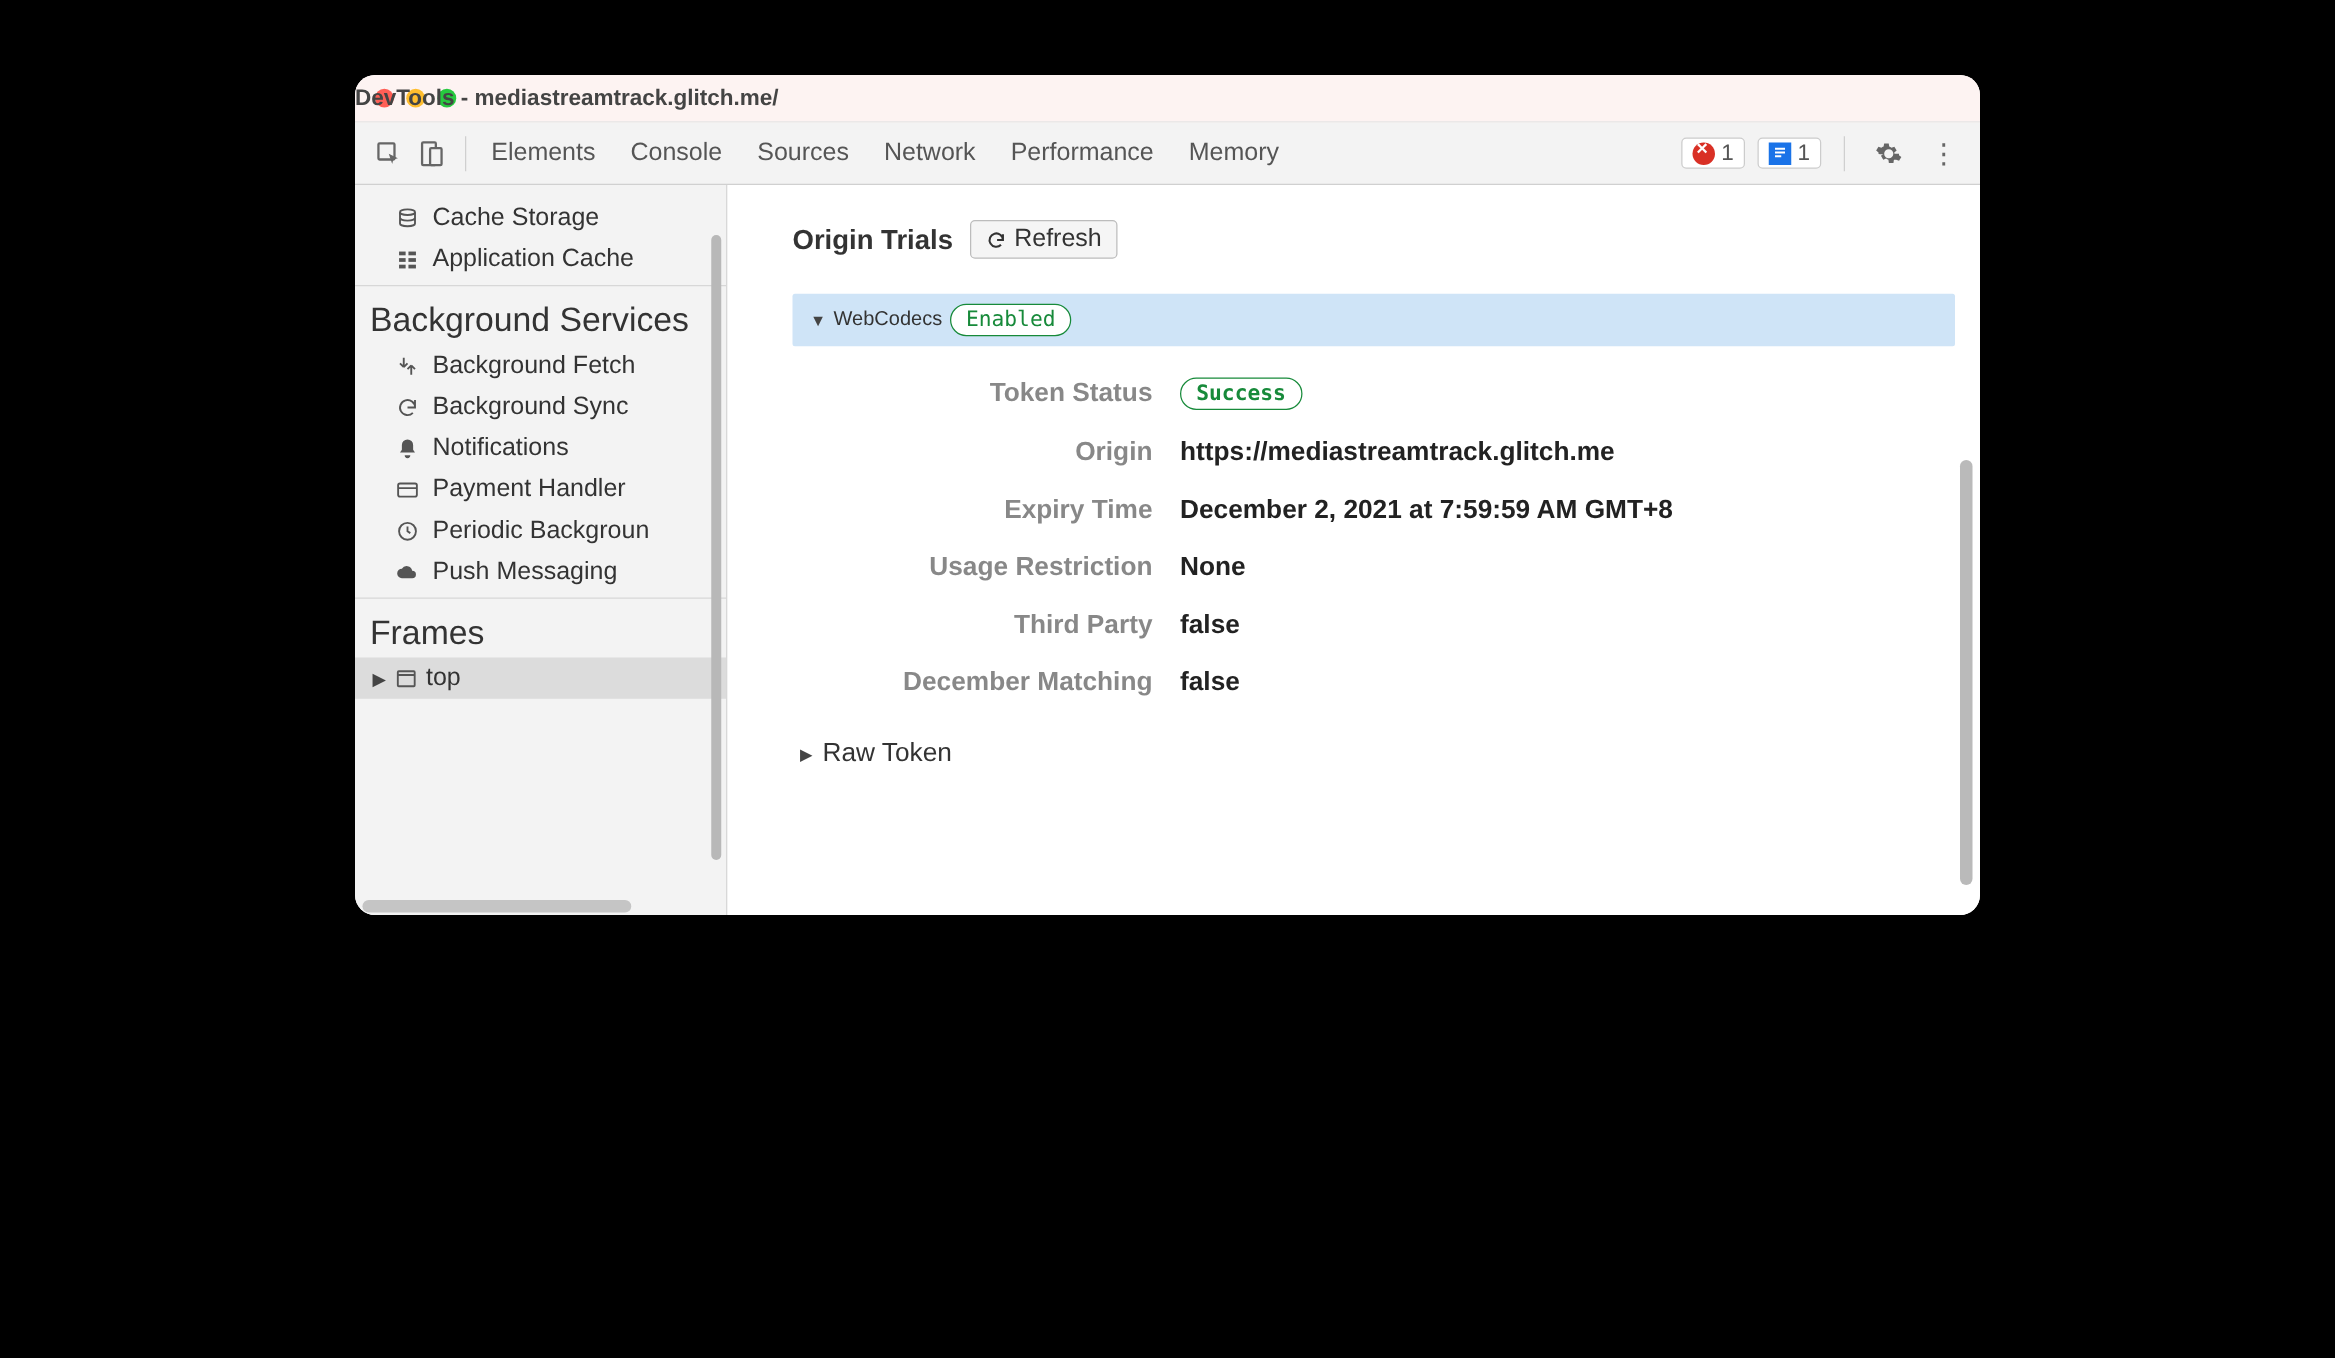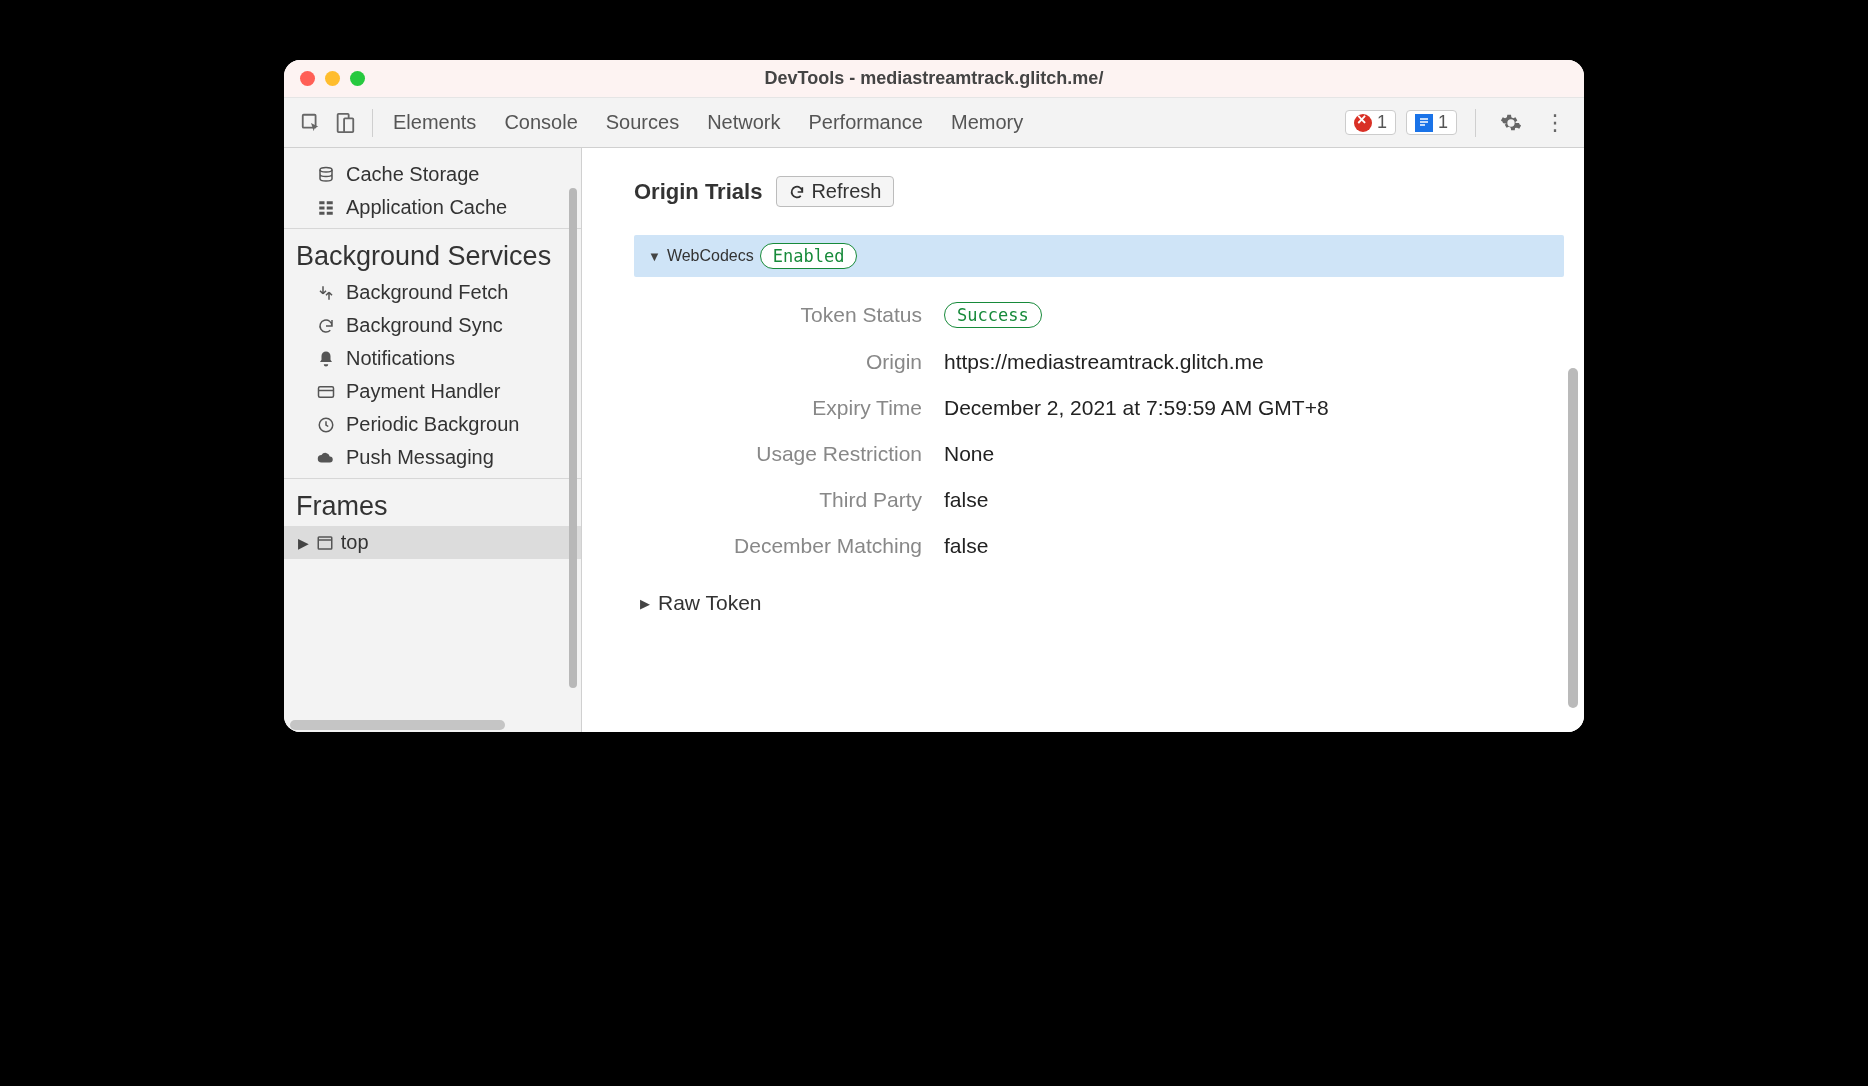--- a/index.html
+++ b/index.html
@@ -33,21 +33,20 @@
     border-bottom: 1px solid #e5e5e5;
   }
   .traffic-lights { display: flex; gap: 10px; }
   .tl-dot { width: 15px; height: 15px; border-radius: 50%; }
   .tl-close { background: #ff5f56; }
   .tl-min { background: #ffbd2e; }
   .tl-max { background: #27c93f; }
   .title-text {
     position: absolute;
     left: 0; right: 0;
-    text-align: center;
     font-size: 18px;
     font-weight: 600;
     color: #444;
     pointer-events: none;
   }
   .toolbar {
     height: 50px;
     background: #f3f3f3;
     border-bottom: 1px solid #d0d0d0;
     display: flex;
@@ -140,21 +139,21 @@
     display:inline-flex; align-items:center;
     border:1.5px solid #178a3a;
     color:#178a3a;
     border-radius: 999px;
     padding: 0 12px;
     font-size: 17px;
     height: 26px;
     font-family: ui-monospace, Menlo, monospace;
     background:#fff;
   }
-  .props { margin-left: 10px; }
+  .props { margin-left: 10px; font-weight: bold; }
   .prow { display:flex; align-items:center; padding: 11px 0; font-size:21px; }
   .plabel { width: 300px; text-align:right; color:#888; padding-right: 22px; }
   .pval { color:#222; }
   .raw-token { display:flex; align-items:center; gap:8px; margin-top: 22px; margin-left: 6px; font-size:21px; color:#333;}
   .main-scrollbar { position:absolute; right:6px; top:220px; width:10px; height:340px; background:#bababa; border-radius:5px;}
 
   svg { display:block; }
 </style>
 </head>
 <body>

